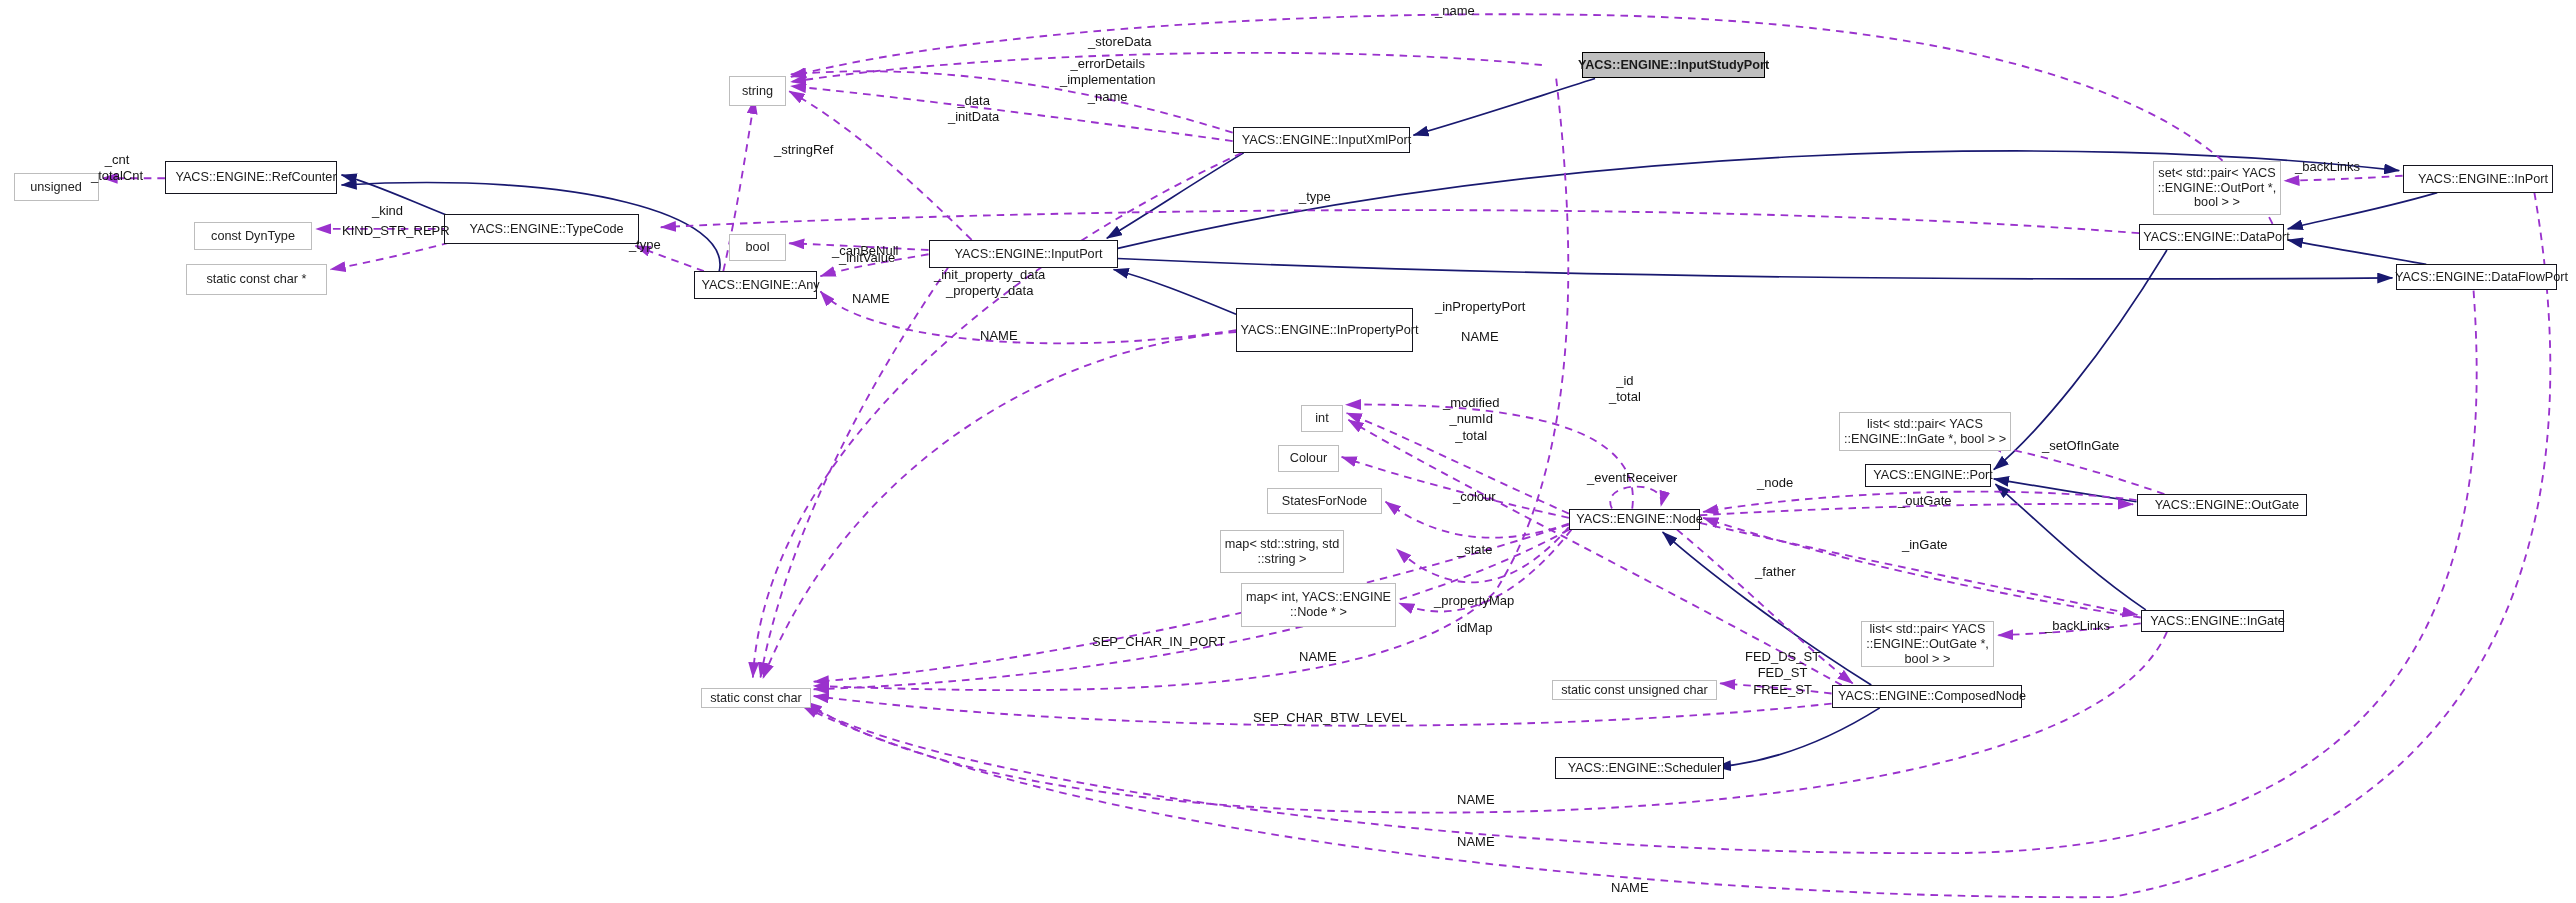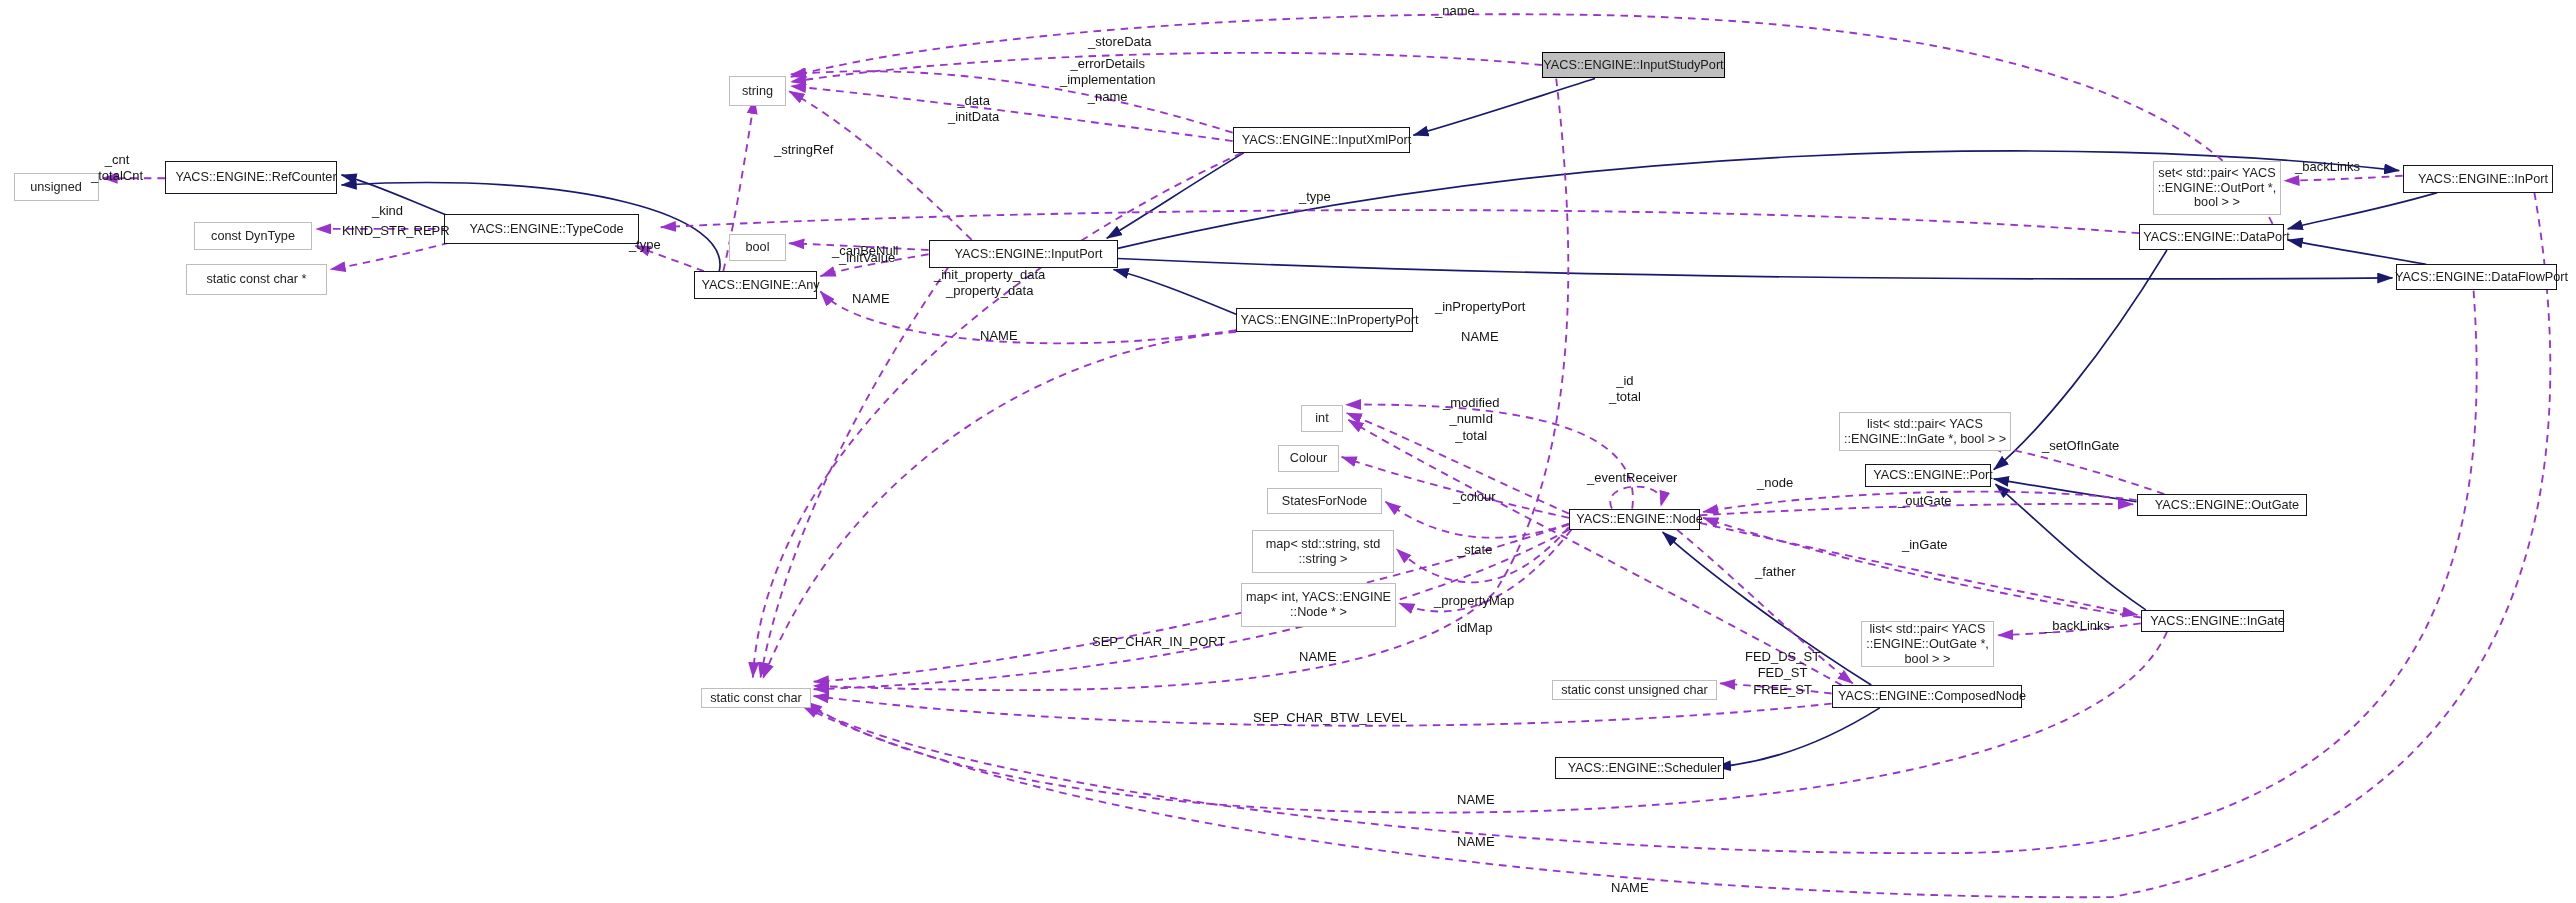--- a/index.html
+++ b/index.html
@@ -6,21 +6,21 @@
   #canvas{position:relative;width:2576px;height:903px;background:#ffffff;overflow:hidden;
           font-family:"Liberation Sans", sans-serif;}
   svg.edges{position:absolute;left:0;top:0;}
   .ne{fill:none;stroke:#191970;stroke-width:2;}
   .pe{fill:none;stroke:#9a32cd;stroke-width:2.2;stroke-dasharray:9,7;}
   .node{position:absolute;display:flex;align-items:center;justify-content:center;
         text-align:center;font-size:12.7px;line-height:1.18;white-space:pre-line;
         background:#ffffff;color:#1a1a1a;box-sizing:border-box;}
   .leaf{border:0.8px solid #bdbdbd;color:#222;margin-top:8px;}
   .cls{border:1.7px solid #15151f;padding-left:10px;}
-  .main{background:#bfbfbf;border:1.7px solid #000;font-weight:normal;}
+  .main{background:#bfbfbf;border:1.7px solid #000;font-weight:bold;margin-left:40px;}
   .elabel{position:absolute;font-size:13px;color:#141414;white-space:pre;
           text-align:center;line-height:1.25;}
 </style>
 </head>
 <body>
 
 <div id="canvas">
 
 <svg class="edges" width="2576" height="903" viewBox="0 0 3049 1069">
   <defs>
@@ -94,38 +94,38 @@
 <div class="node leaf" style="left:194px;top:214px;width:118px;height:28px">const DynType</div>
 <div class="node leaf" style="left:186px;top:256px;width:141px;height:31px">static const char *</div>
 <div class="node leaf" style="left:729px;top:68px;width:57px;height:30px">string</div>
 <div class="node leaf" style="left:729px;top:226px;width:57px;height:27px">bool</div>
 <div class="node leaf" style="left:2153px;top:153px;width:128px;height:54px">set&lt; std::pair&lt; YACS
 ::ENGINE::OutPort *,
 bool &gt; &gt;</div>
 <div class="node leaf" style="left:1301px;top:397px;width:42px;height:27px">int</div>
 <div class="node leaf" style="left:1278px;top:437px;width:61px;height:27px">Colour</div>
 <div class="node leaf" style="left:1267px;top:480px;width:115px;height:26px">StatesForNode</div>
-<div class="node leaf" style="left:1252px;top:522px;width:142px;height:43px">map&lt; std::string, std
+<div class="node leaf" style="left:1220px;top:522px;width:124px;height:43px">map&lt; std::string, std
 ::string &gt;</div>
 <div class="node leaf" style="left:1241px;top:575px;width:155px;height:44px">map&lt; int, YACS::ENGINE
 ::Node * &gt;</div>
 <div class="node leaf" style="left:1839px;top:404px;width:172px;height:39px">list&lt; std::pair&lt; YACS
 ::ENGINE::InGate *, bool &gt; &gt;</div>
 <div class="node leaf" style="left:1861px;top:613px;width:133px;height:46px">list&lt; std::pair&lt; YACS
 ::ENGINE::OutGate *,
 bool &gt; &gt;</div>
 <div class="node leaf" style="left:1552px;top:672px;width:165px;height:20px">static const unsigned char</div>
 <div class="node leaf" style="left:701px;top:680px;width:110px;height:20px">static const char</div>
 
 <div class="node cls" style="left:165px;top:161px;width:172px;height:33px">YACS::ENGINE::RefCounter</div>
 <div class="node cls" style="left:444px;top:214px;width:195px;height:30px">YACS::ENGINE::TypeCode</div>
 <div class="node cls" style="left:694px;top:271px;width:123px;height:28px">YACS::ENGINE::Any</div>
 <div class="node cls" style="left:929px;top:240px;width:189px;height:28px">YACS::ENGINE::InputPort</div>
 <div class="node cls" style="left:1233px;top:127px;width:177px;height:26px">YACS::ENGINE::InputXmlPort</div>
-<div class="node cls" style="left:1236px;top:308px;width:177px;height:24px">YACS::ENGINE::InPropertyPort</div>
+<div class="node cls" style="left:1236px;top:308px;width:177px;height:44px">YACS::ENGINE::InPropertyPort</div>
 <div class="node cls" style="left:2403px;top:165px;width:150px;height:28px">YACS::ENGINE::InPort</div>
 <div class="node cls" style="left:2139px;top:224px;width:145px;height:26px">YACS::ENGINE::DataPort</div>
 <div class="node cls" style="left:2396px;top:264px;width:161px;height:26px">YACS::ENGINE::DataFlowPort</div>
 <div class="node cls" style="left:1569px;top:509px;width:131px;height:21px">YACS::ENGINE::Node</div>
 <div class="node cls" style="left:1865px;top:464px;width:126px;height:23px">YACS::ENGINE::Port</div>
 <div class="node cls" style="left:2137px;top:494px;width:170px;height:22px">YACS::ENGINE::OutGate</div>
 <div class="node cls" style="left:2141px;top:610px;width:143px;height:22px">YACS::ENGINE::InGate</div>
 <div class="node cls" style="left:1832px;top:685px;width:190px;height:23px">YACS::ENGINE::ComposedNode</div>
 <div class="node cls" style="left:1555px;top:757px;width:169px;height:22px">YACS::ENGINE::Scheduler</div>
 <div class="node main" style="left:1542px;top:52px;width:183px;height:26px">YACS::ENGINE::InputStudyPort</div>

